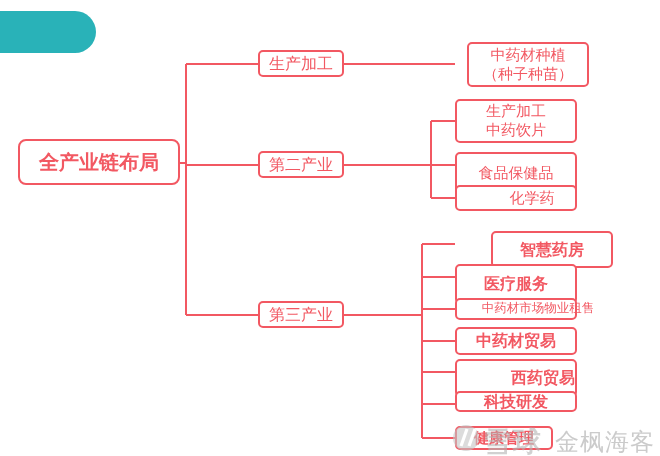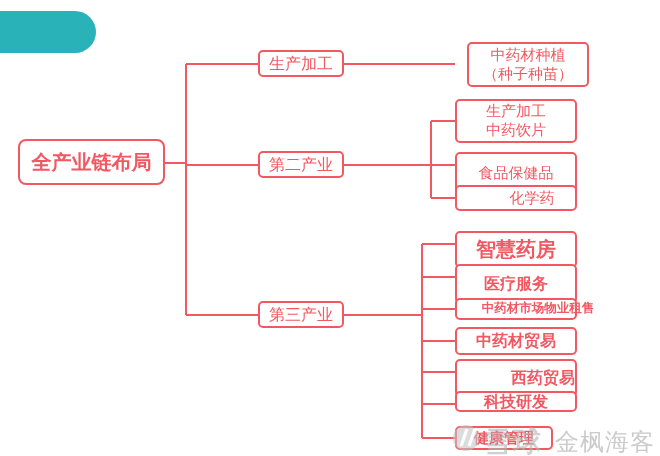--- a/index.html
+++ b/index.html
@@ -24,33 +24,33 @@
   .lines path{stroke:var(--accent-red);stroke-width:2;fill:none;}
   
   .box{
     position:absolute;box-sizing:border-box;background:#fff;
     border:2px solid var(--accent-red);border-radius:5px;
     color:var(--accent-red);
     display:flex;flex-direction:column;align-items:center;justify-content:center;
     text-align:center;line-height:1.25;white-space:nowrap;
   }
   .root{
-    left:18px;top:139px;width:147px;height:46px;border-radius:8px;
+    left:18px;top:139px;width:162px;height:46px;border-radius:8px;
     font-size:20px;font-weight:bold;
   }
   .lvl1{left:258px;width:86px;height:27px;font-size:16px;}
   #b1{top:50px;} #b2{top:151px;} #b3{top:301px;}
   .lvl2{left:455px;width:122px;font-size:15px;}
   #c11{top:42px;height:45px;margin-left:12px;}
   #c21{top:99px;height:44px;}
   #c22{top:152px;height:42px;}
   #c23{top:185px;height:26px;padding-left:32px;}
-  #c31{top:231px;height:37px;font-size:20px;font-weight:bold;}
+  #c31{top:231px;height:37px;font-size:16px;font-weight:bold;margin-left:36px;}
   #c32{top:264px;height:40px;font-size:16px;font-weight:bold;justify-content:center;}
-  #c33{top:298px;height:22px;font-size:12.5px;font-weight:bold;padding-left:44px;}
+  #c33{top:298px;height:22px;font-size:12.5px;font-weight:normal;padding-left:44px;}
   #c34{top:327px;height:28px;font-size:16px;font-weight:bold;}
   #c35{top:359px;height:38px;font-size:16px;font-weight:bold;align-items:flex-end;}
   #c36{top:391px;height:21px;font-size:16px;font-weight:bold;}
   #c37{top:426px;height:24px;width:98px;font-weight:bold;justify-content:flex-end;}
   
   .wm-logo{position:absolute;left:452px;top:424px;width:28px;height:28px;opacity:.8;}
   .wm-site{
     position:absolute;left:483px;top:423px;font-size:28px;font-weight:bold;
     color:#b5b5b5;opacity:.62;letter-spacing:2px;white-space:nowrap;
   }

